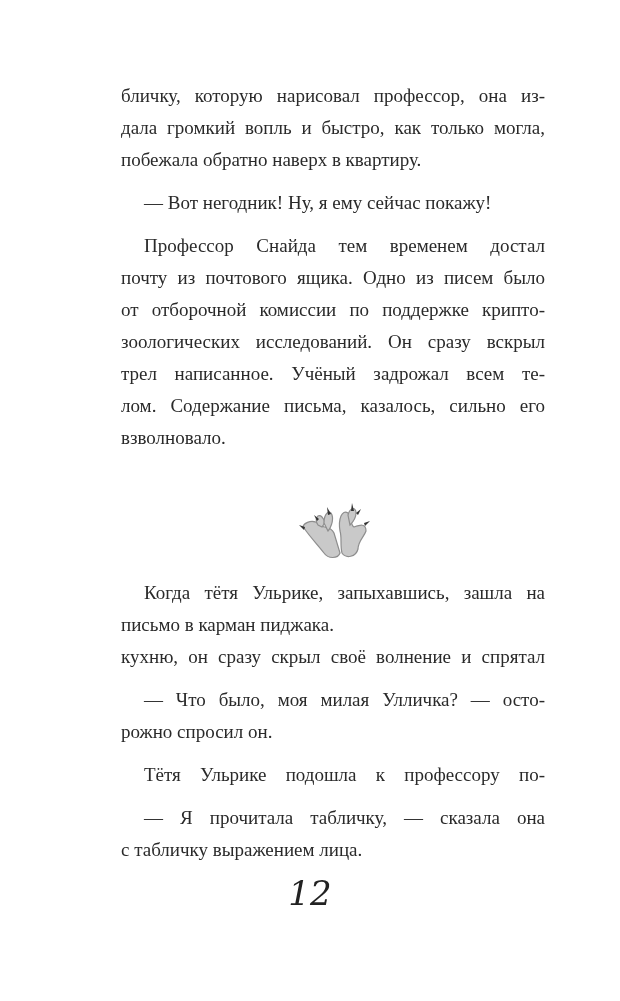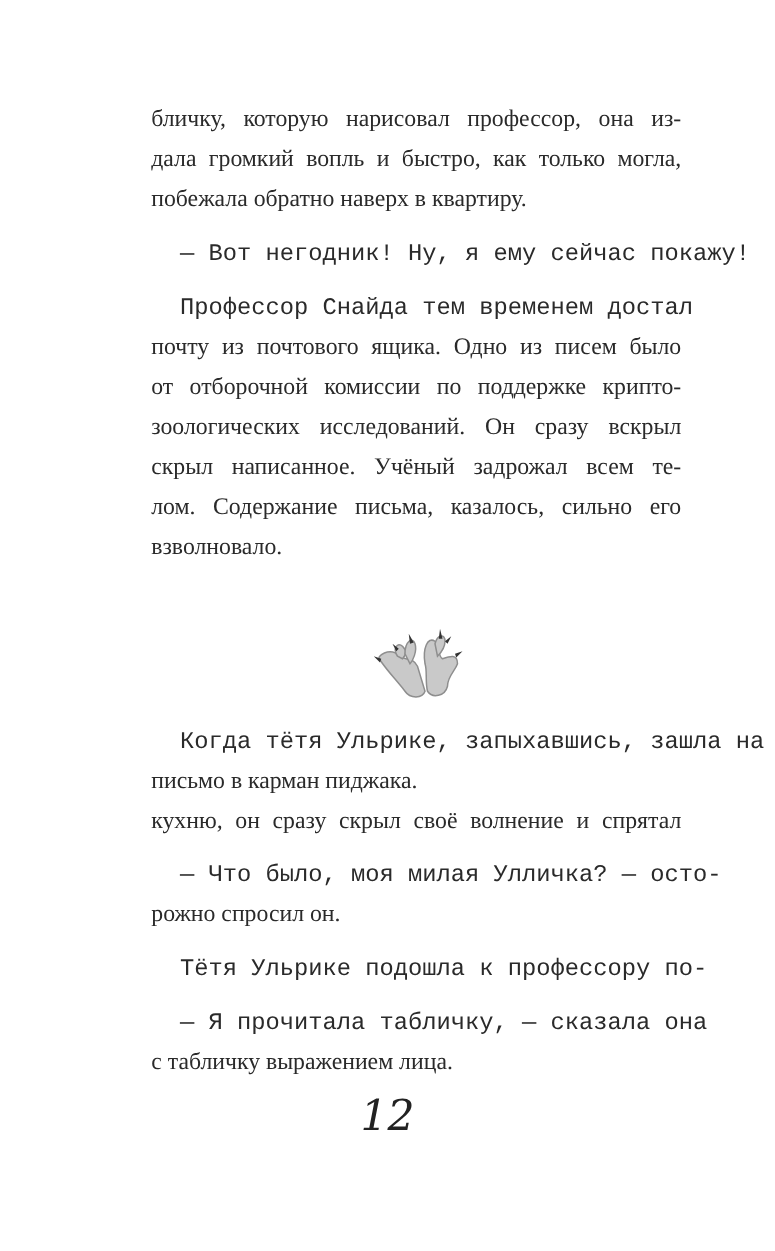--- a/index.html
+++ b/index.html
@@ -3,21 +3,21 @@
 <meta charset="utf-8">
 <style>
   html, body { margin: 0; padding: 0; }
   body {
     width: 620px; height: 1001px; background: #ffffff; position: relative; overflow: hidden;
     font-family: "Liberation Serif", "DejaVu Serif", serif; color: #2a2a2a;
   }
   .text-block { position: absolute; left: 121px; width: 424px; font-size: 19px; line-height: 32px; }
   .line { display: block; height: 32px; white-space: nowrap; }
   .line.just { text-align: justify; text-align-last: justify; }
-  .line.indent { padding-left: 23px; font-family: Liberation Mono, monospace; }
+  .line.indent { padding-left: 23px; }
   .gap { height: 11px; }
   .ornament { position: absolute; left: 290px; top: 495px; width: 85px; height: 65px; }
   .page-number {
     position: absolute; left: 0; width: 620px; top: 873px; text-align: center;
     font-family: "DejaVu Serif", serif; font-style: italic; font-size: 34px; color: #222;
   }
 </style>
 </head>
 <body>
 
@@ -25,21 +25,21 @@
   <span class="line just">бличку, которую нарисовал профессор, она из-</span>
   <span class="line just">дала громкий вопль и быстро, как только могла,</span>
   <span class="line">побежала обратно наверх в квартиру.</span>
   <div class="gap"></div>
   <span class="line indent">— Вот негодник! Ну, я ему сейчас покажу!</span>
   <div class="gap"></div>
   <span class="line just indent">Профессор Снайда тем временем достал</span>
   <span class="line just">почту из почтового ящика. Одно из писем было</span>
   <span class="line just">от отборочной комиссии по поддержке крипто-</span>
   <span class="line just">зоологических исследований. Он сразу вскрыл</span>
-  <span class="line just">скрыл написанное. Учёный задрожал всем те-</span>
+  <span class="line just">трел написанное. Учёный задрожал всем те-</span>
   <span class="line just">лом. Содержание письма, казалось, сильно его</span>
   <span class="line">взволновало.</span>
 </div>
 
 <svg class="ornament" viewBox="0 0 85 65">
   <g fill="#c9c9c9" stroke="#8e8e8e" stroke-width="1.2">
     <path d="M14 33 C10 30 22 22 30 30 C34 34 40 30 44 38 L50 58 C48 64 38 64 34 58 C28 50 20 42 14 33 Z"></path>
     <path d="M28 30 C24 24 28 18 32 22 C36 26 34 30 32 32 Z"></path>
     <path d="M34 28 C34 18 40 14 42 20 C44 26 40 34 38 36 Z"></path>
     <path d="M50 36 C48 24 52 14 58 18 C62 22 60 30 64 32 C70 30 76 28 76 36 C74 42 68 46 68 54 C66 62 56 64 52 58 C50 50 52 42 50 36 Z"></path>

